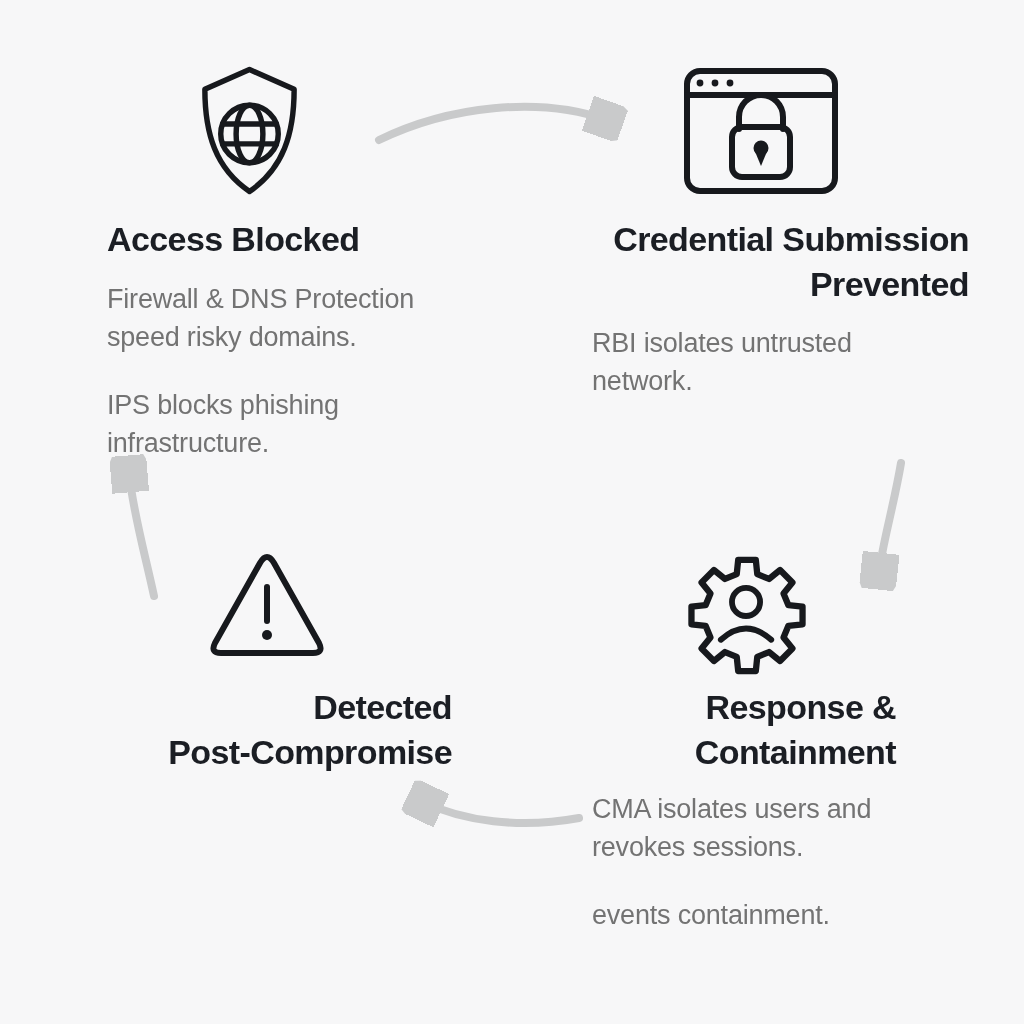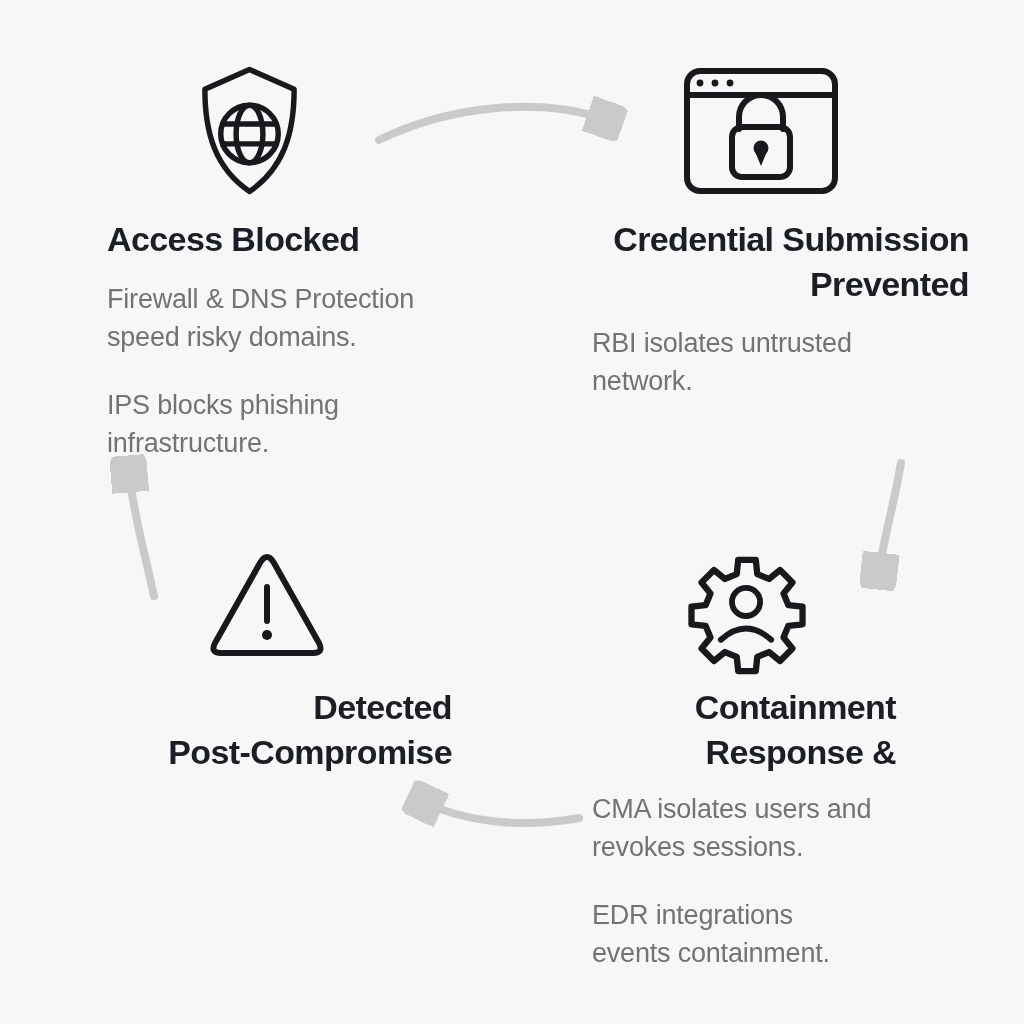--- a/index.html
+++ b/index.html
@@ -77,30 +77,29 @@
   </div>
 
   <div class="abs icon" style="left:680px;top:552px;width:126px;height:127px">
     <svg viewBox="0 0 130 130" fill="none" stroke="#17191d" stroke-width="6.5" stroke-linejoin="round" stroke-linecap="round">
       <path d="M54.4 22.3 L55.9 7.7 L74.1 7.7 L75.6 22.3 L87.7 27.3 L99.1 18.1 L111.9 30.9 L102.7 42.3 L107.7 54.4 L122.3 55.9 L122.3 74.1 L107.7 75.6 L102.7 87.7 L111.9 99.1 L99.1 111.9 L87.7 102.7 L75.6 107.7 L74.1 122.3 L55.9 122.3 L54.4 107.7 L42.3 102.7 L30.9 111.9 L18.1 99.1 L27.3 87.7 L22.3 75.6 L7.7 74.1 L7.7 55.9 L22.3 54.4 L27.3 42.3 L18.1 30.9 L30.9 18.1 L42.3 27.3 Z"></path>
       <circle cx="64" cy="51" r="14.5" stroke-width="6"></circle>
       <path d="M38 90 Q64 67 90 90" stroke-width="6"></path>
     </svg>
   </div>
   <h2 class="abs step-title center" style="left:592px;top:685px;width:300px">
+    <span class="line">Response &amp;</span>
     <span class="line">Containment</span>
-    <span class="line">Response &amp;</span>
   </h2>
   <div class="abs step-body" style="left:588px;top:790px;width:370px">
     <p>
       <span class="line">CMA isolates users and</span>
       <span class="line">revokes sessions.</span>
     </p>
     <p>
-      <span class="line">EDR integrations</span>
       <span class="line">events containment.</span>
     </p>
   </div>
 
   <div class="abs icon" style="left:203px;top:548px;width:120px;height:116px">
     <svg viewBox="0 0 120 116" fill="none" stroke="#17191d" stroke-width="6" stroke-linejoin="round" stroke-linecap="round">
       <path d="M53 15 Q60 3 67 15 L112 95 Q117 105 106 105 L14 105 Q3 105 8 95 Z"></path>
       <path d="M60 39 V73"></path>
       <circle cx="60" cy="87" r="5" fill="#17191d" stroke="none"></circle>
     </svg>

